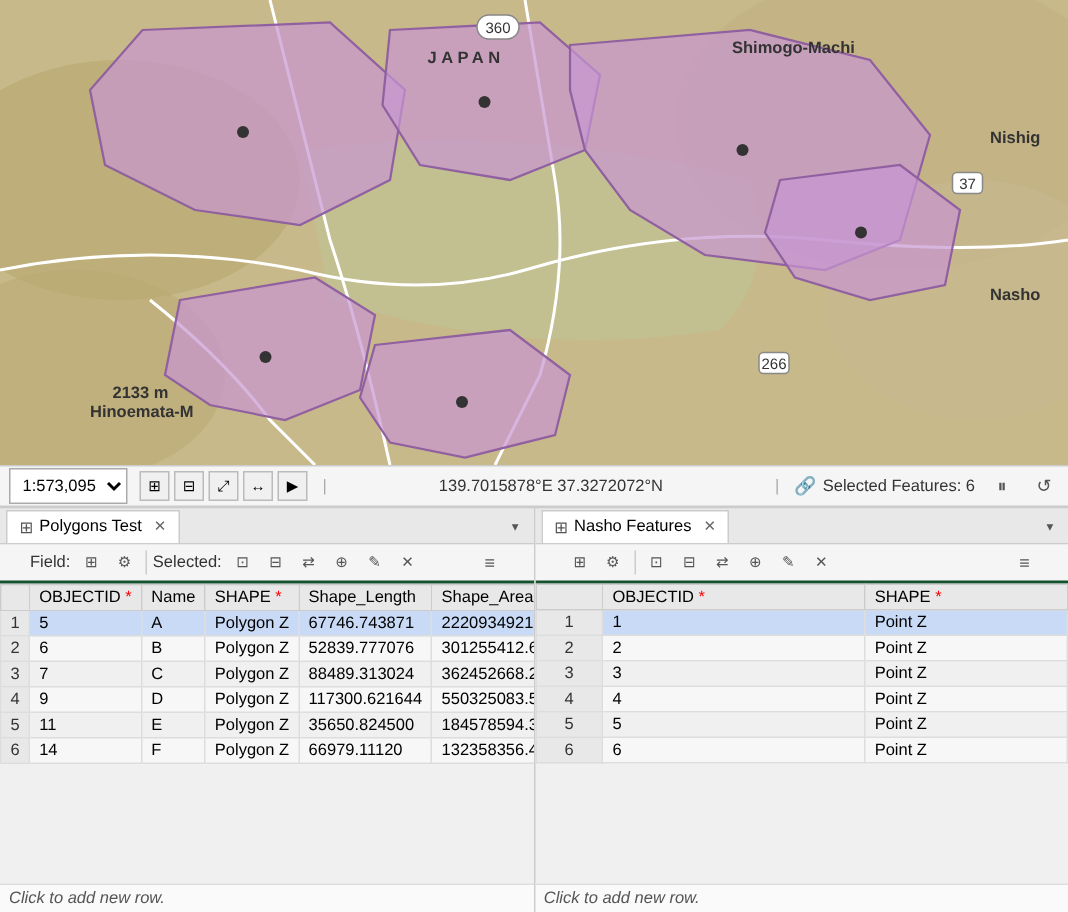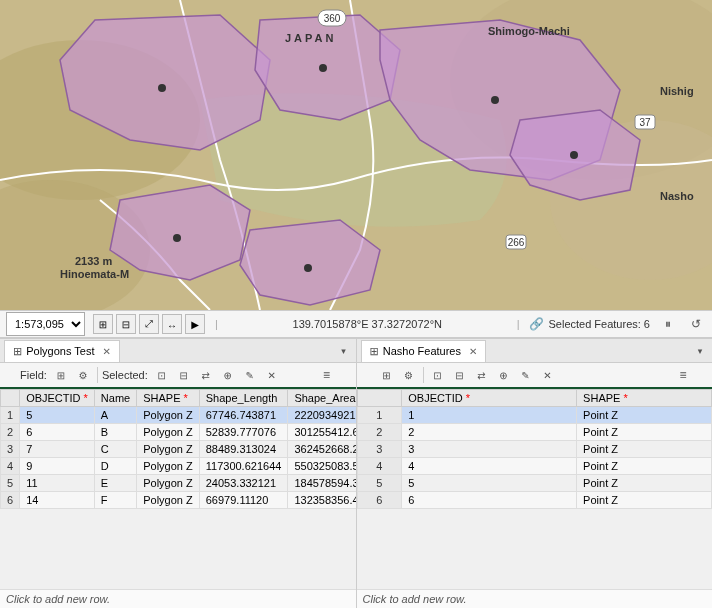--- a/index.html
+++ b/index.html
@@ -414,21 +414,21 @@
       <td>D</td>
       <td>Polygon Z</td>
       <td>117300.621644</td>
       <td>550325083.591161</td>
     </tr>
             <tr>
       <td class="row-num">5</td>
       <td>11</td>
       <td>E</td>
       <td>Polygon Z</td>
-      <td>24053.332121</td>
+      <td>35650.824500</td>
       <td>184578594.370193</td>
     </tr>
             <tr>
       <td class="row-num">6</td>
       <td>14</td>
       <td>F</td>
       <td>Polygon Z</td>
       <td>66979.11120</td>
       <td>132358356.443101</td>
     </tr>

